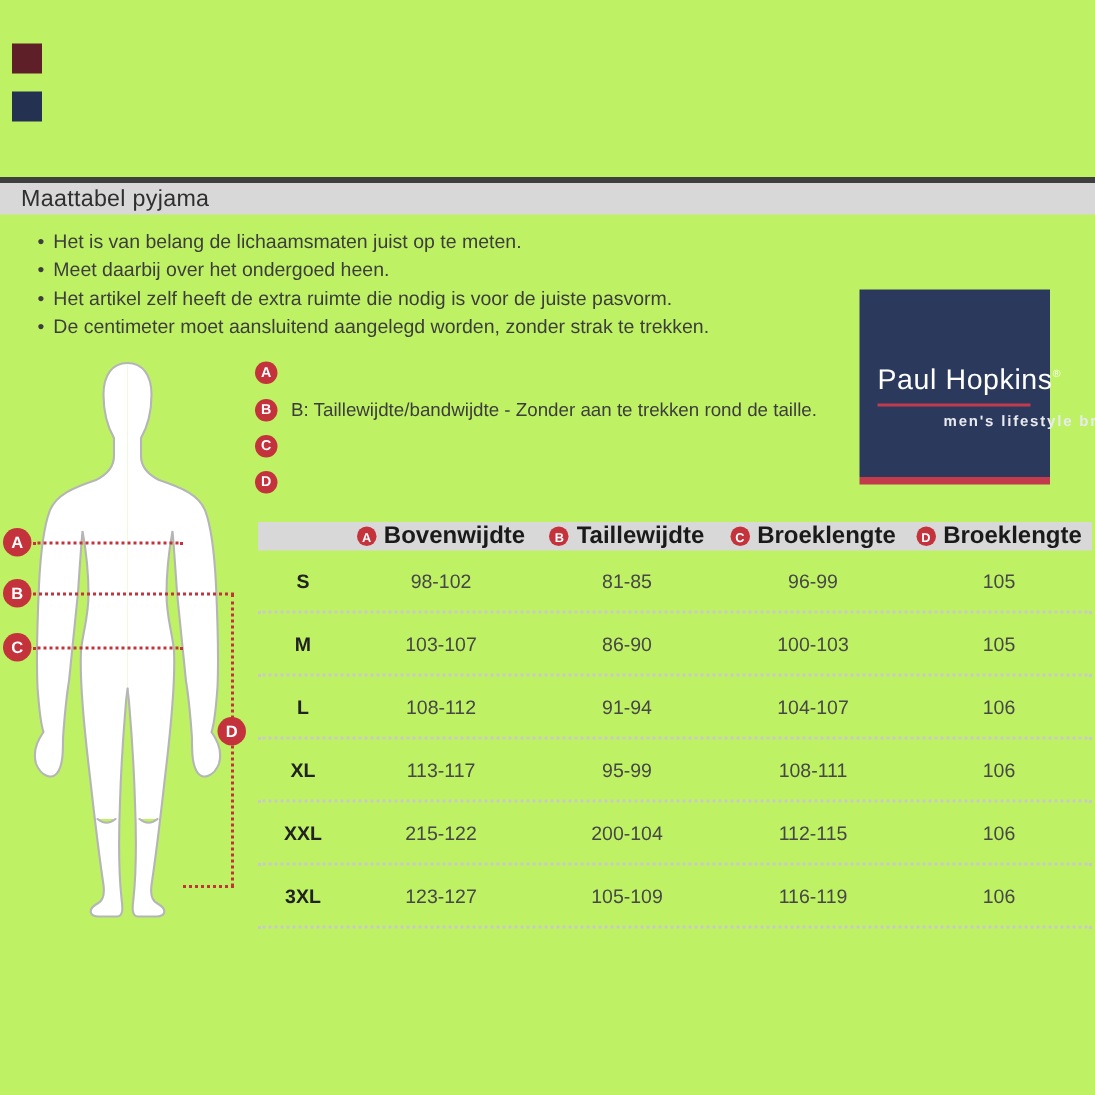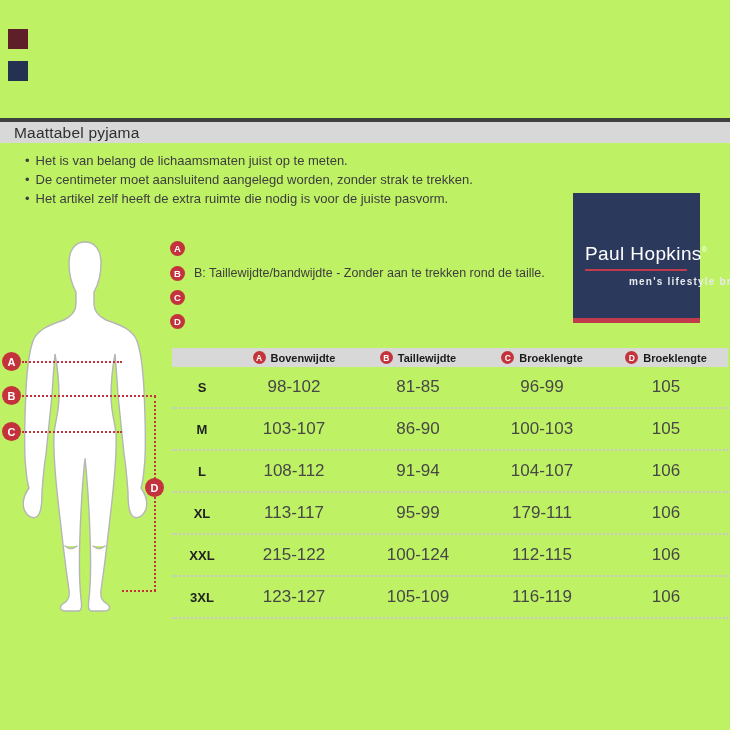--- a/index.html
+++ b/index.html
@@ -45,43 +45,44 @@
   .mline{position:absolute;}
   .mline.h{border-top:2px dotted var(--accent);}
   .mline.v{border-left:2px dotted var(--accent);}
   .fig-badge{position:absolute;width:19px;height:19px;font-size:11px;}
   
   #size-table{position:absolute;left:172px;top:348px;width:556px;}
   #size-table .hdr{height:19px;background:var(--bar-gray);display:flex;align-items:center;}
   .c-size{width:60px;flex:0 0 60px;display:flex;align-items:center;justify-content:center;}
   .c-data{width:124px;flex:0 0 124px;display:flex;align-items:center;justify-content:center;}
   .hdr .c-data{gap:5px;}
-  .hdr .lbl{font-size:11px;font-weight:bold;color:#1a1a1a;}
+  .hdr .lbl{font-size:16px;font-weight:bold;color:#1a1a1a;}
   .badge.xs{width:13px;height:13px;font-size:8.5px;flex:0 0 13px;}
   .row{height:40px;display:flex;align-items:center;border-bottom:2px dotted #c9c9c9;}
   .row .sz{font-size:13px;font-weight:bold;color:#222;}
-  .row .val{font-size:17px;color:#474747;text-align:right;}
+  .row .val{font-size:13px;color:#474747;text-align:right;}
 </style>
 </head>
 <body>
 
 <div id="stage">
 
   <div id="swatch-red" class="swatch" style="background: rgb(95, 31, 40);"></div>
   <div id="swatch-navy" class="swatch" style="background: rgb(36, 49, 80);"></div>
 
   <div id="title-rule"></div>
   <div id="title-bar">
     <span class="t">Maattabel pyjama</span>
   </div>
 
   <div id="intro">
     <div class="b"><span class="dot">•</span><span>Het is van belang de lichaamsmaten juist op te meten.</span></div>
+    <div class="b"><span class="dot">•</span><span>Meet daarbij over het ondergoed heen.</span></div>
+    <div class="b"><span class="dot">•</span><span>Het artikel zelf heeft de extra ruimte die nodig is voor de juiste pasvorm.</span></div>
     <div class="b"><span class="dot">•</span><span>De centimeter moet aansluitend aangelegd worden, zonder strak te trekken.</span></div>
-    <div class="b"><span class="dot">•</span><span>Het artikel zelf heeft de extra ruimte die nodig is voor de juiste pasvorm.</span></div>
   </div>
 
   <div class="legend-row" style="top:240px;">
     <span class="badge sm">A</span>
   </div>
   <div class="legend-row" style="top:265px;">
     <span class="badge sm">B</span>
     <span class="txt">B: Taillewijdte/bandwijdte - Zonder aan te trekken rond de taille.</span>
   </div>
   <div class="legend-row" style="top:289px;">
@@ -157,27 +158,27 @@
       <div class="c-size sz">L</div>
       <div class="c-data val">108-112</div>
       <div class="c-data val">91-94</div>
       <div class="c-data val">104-107</div>
       <div class="c-data val">106</div>
     </div>
     <div class="row">
       <div class="c-size sz">XL</div>
       <div class="c-data val">113-117</div>
       <div class="c-data val">95-99</div>
-      <div class="c-data val">179-111</div>
+      <div class="c-data val">108-111</div>
       <div class="c-data val">106</div>
     </div>
     <div class="row">
       <div class="c-size sz">XXL</div>
       <div class="c-data val">215-122</div>
-      <div class="c-data val">100-124</div>
+      <div class="c-data val">200-104</div>
       <div class="c-data val">112-115</div>
       <div class="c-data val">106</div>
     </div>
     <div class="row">
       <div class="c-size sz">3XL</div>
       <div class="c-data val">123-127</div>
       <div class="c-data val">105-109</div>
       <div class="c-data val">116-119</div>
       <div class="c-data val">106</div>
     </div>

